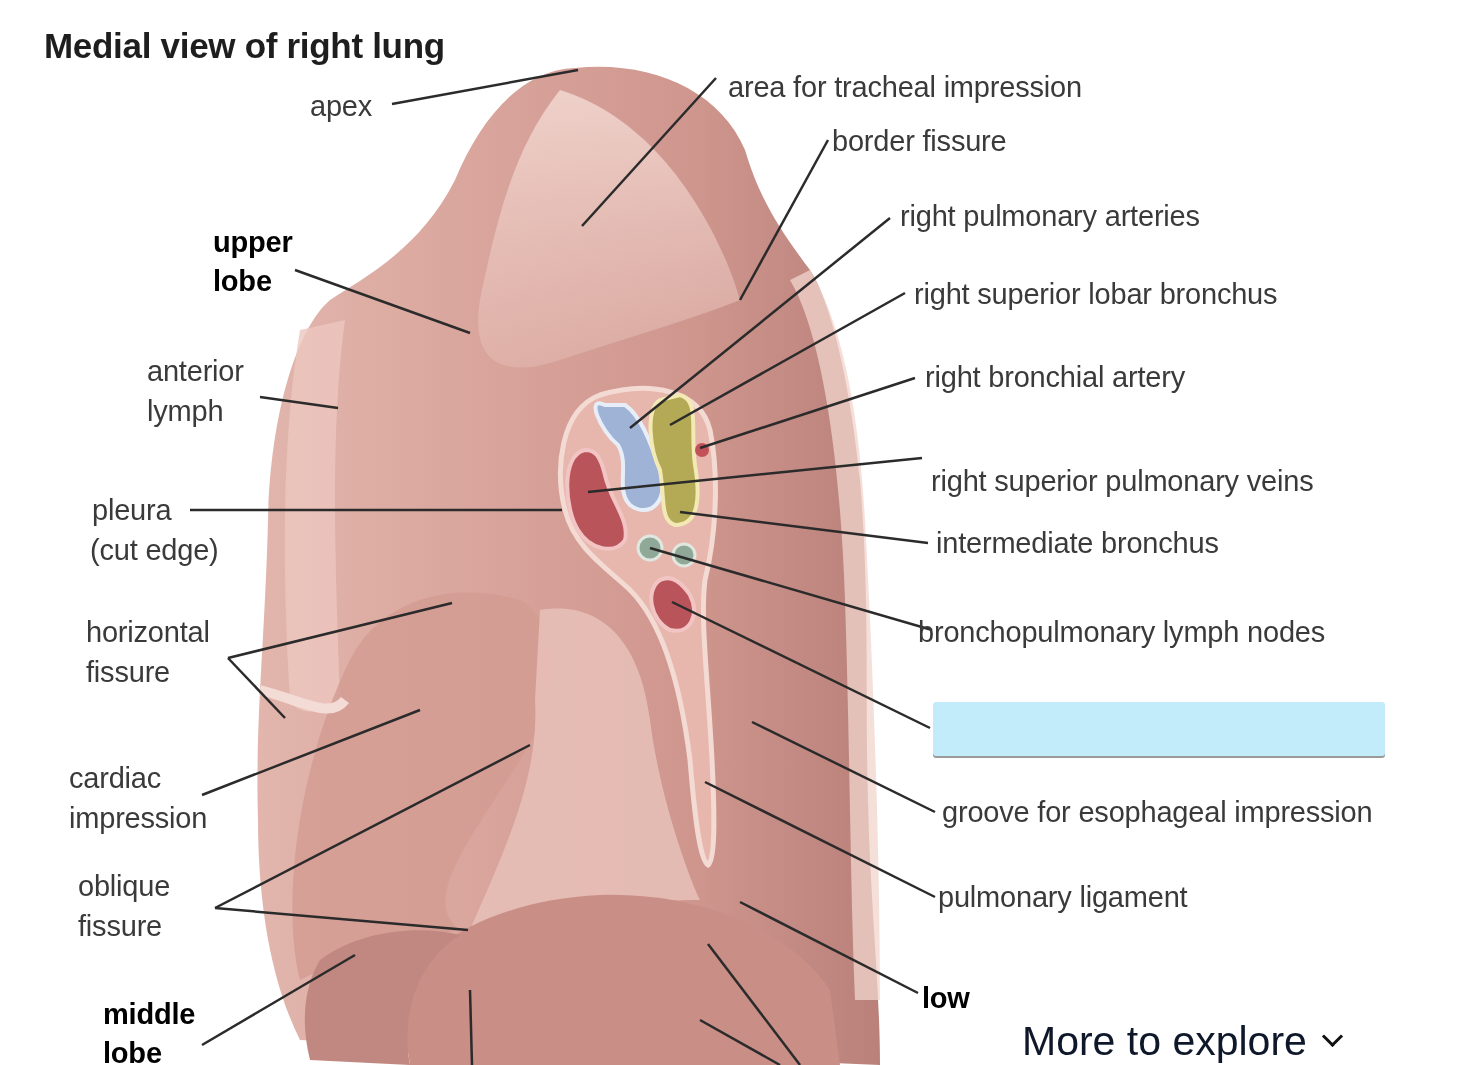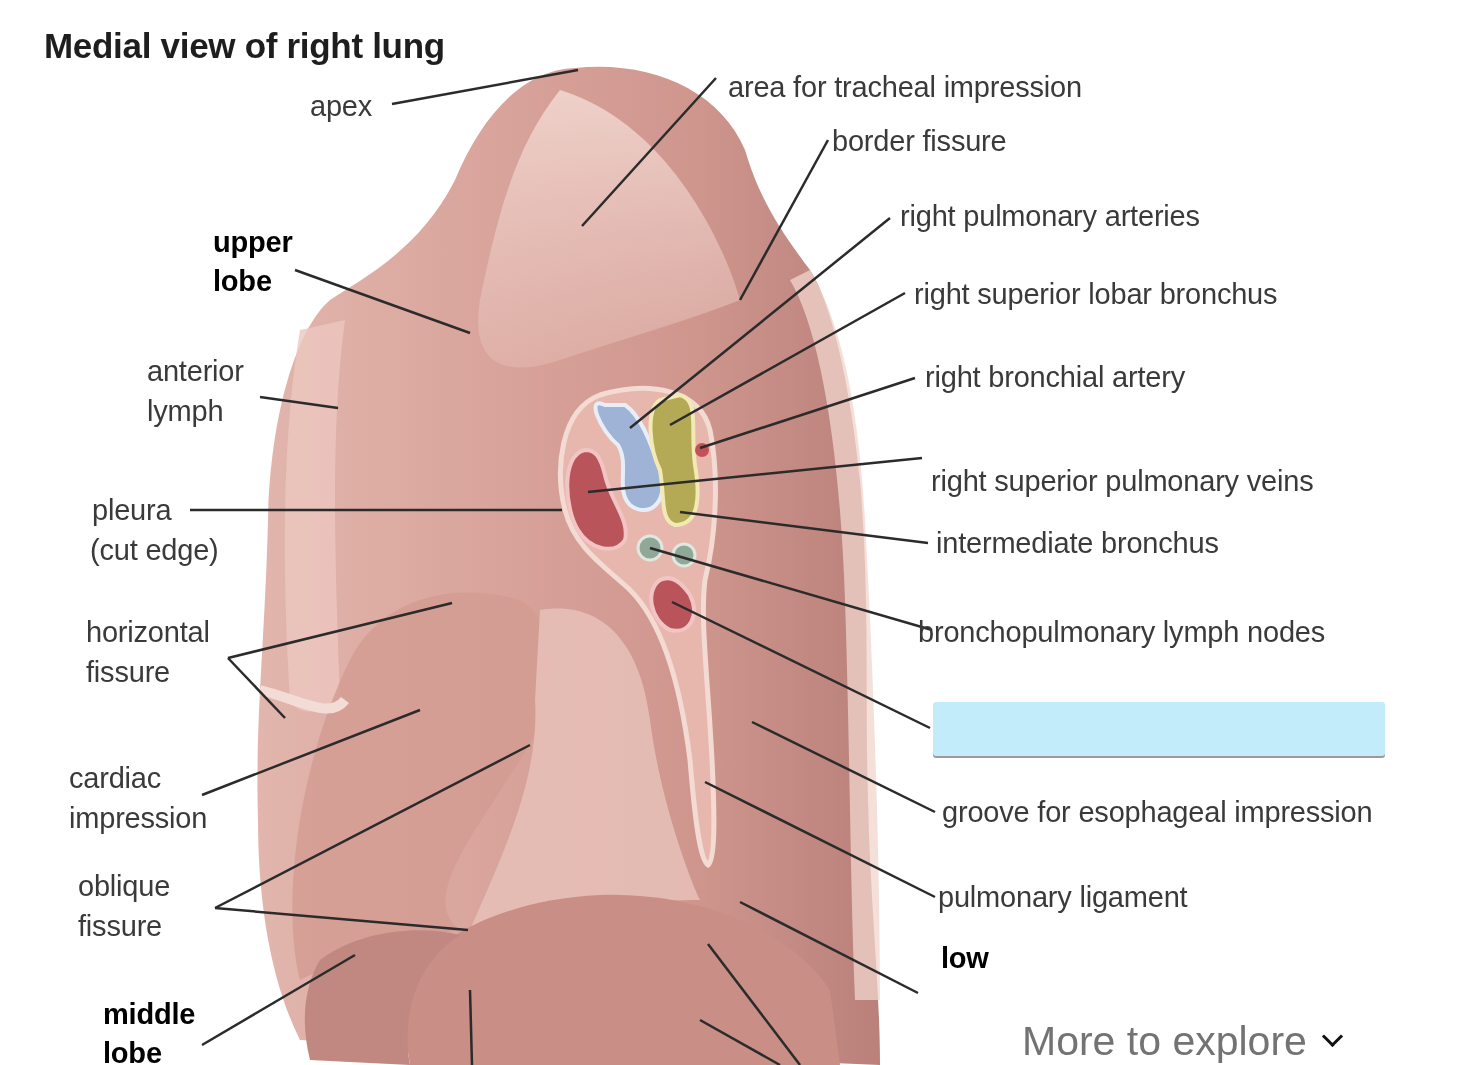--- a/index.html
+++ b/index.html
@@ -2,21 +2,21 @@
 <html><head>
 <meta charset="utf-8">
 <style>
   html, body { margin: 0; padding: 0; background: #ffffff; }
   body { width: 1472px; height: 1065px; position: relative; overflow: hidden; font-family: "Liberation Sans", sans-serif; }
   #stage { position: absolute; left: 0; top: 0; width: 1472px; height: 799px; }
   .lbl { position: absolute; color: #3a3a3a; font-size: 29px; line-height: 40px; white-space: nowrap; letter-spacing: -0.2px; }
   .lbl.bold { font-weight: bold; color: #000000; }
   .title { position: absolute; left: 44px; top: 26px; font-size: 35px; font-weight: bold; color: #1e1e1e; letter-spacing: -0.3px; }
   .answer-box { position: absolute; left: 933px; top: 702px; width: 452px; height: 54px; background: #c2ecf9; border-radius: 3px; box-shadow: 0 2px 0 #9a9a9a; cursor: pointer; }
-  .more { position: absolute; left: 1022px; top: 1018px; font-size: 41px; color: #737373; display: flex; align-items: center; gap: 18px; cursor: pointer; }
+  .more { position: absolute; left: 1022px; top: 1018px; font-size: 41px; color: #0f172a; display: flex; align-items: center; gap: 18px; cursor: pointer; }
   .more .chev { display: inline-block; width: 12px; height: 12px; border-right: 3px solid #111; border-bottom: 3px solid #111; transform: rotate(45deg); margin-top: -10px; }
   svg { position: absolute; left: 0; top: 0; }
 </style>
 </head>
 <body>
 
 <div id="stage">
   <svg width="1472" height="1065" viewBox="0 0 1472 1065">
     <defs>
       <linearGradient id="lungGrad" x1="0" y1="0" x2="1" y2="0">
@@ -105,19 +105,19 @@
   <div class="lbl" style="left:832px;top:121px;">border fissure</div>
   <div class="lbl" style="left:900px;top:196px;">right pulmonary arteries</div>
   <div class="lbl" style="left:914px;top:274px;">right superior lobar bronchus</div>
   <div class="lbl" style="left:925px;top:357px;">right bronchial artery</div>
   <div class="lbl" style="left:931px;top:437px;margin-top:24px;">right superior pulmonary veins</div>
   <div class="lbl" style="left:936px;top:523px;">intermediate bronchus</div>
   <div class="lbl" style="left:918px;top:612px;">bronchopulmonary lymph nodes</div>
   <div class="answer-box"></div>
   <div class="lbl" style="left:942px;top:792px;">groove for esophageal impression</div>
   <div class="lbl" style="left:938px;top:877px;">pulmonary ligament</div>
-  <div class="lbl bold" style="left:922px;top:938px;margin-left:19px;">low</div>
+  <div class="lbl bold" style="left:922px;top:978px;">low</div>
 
   <div class="more">
     <span>More to explore</span>
     <span class="chev"></span>
   </div>
 </div>
 
 </body></html>

